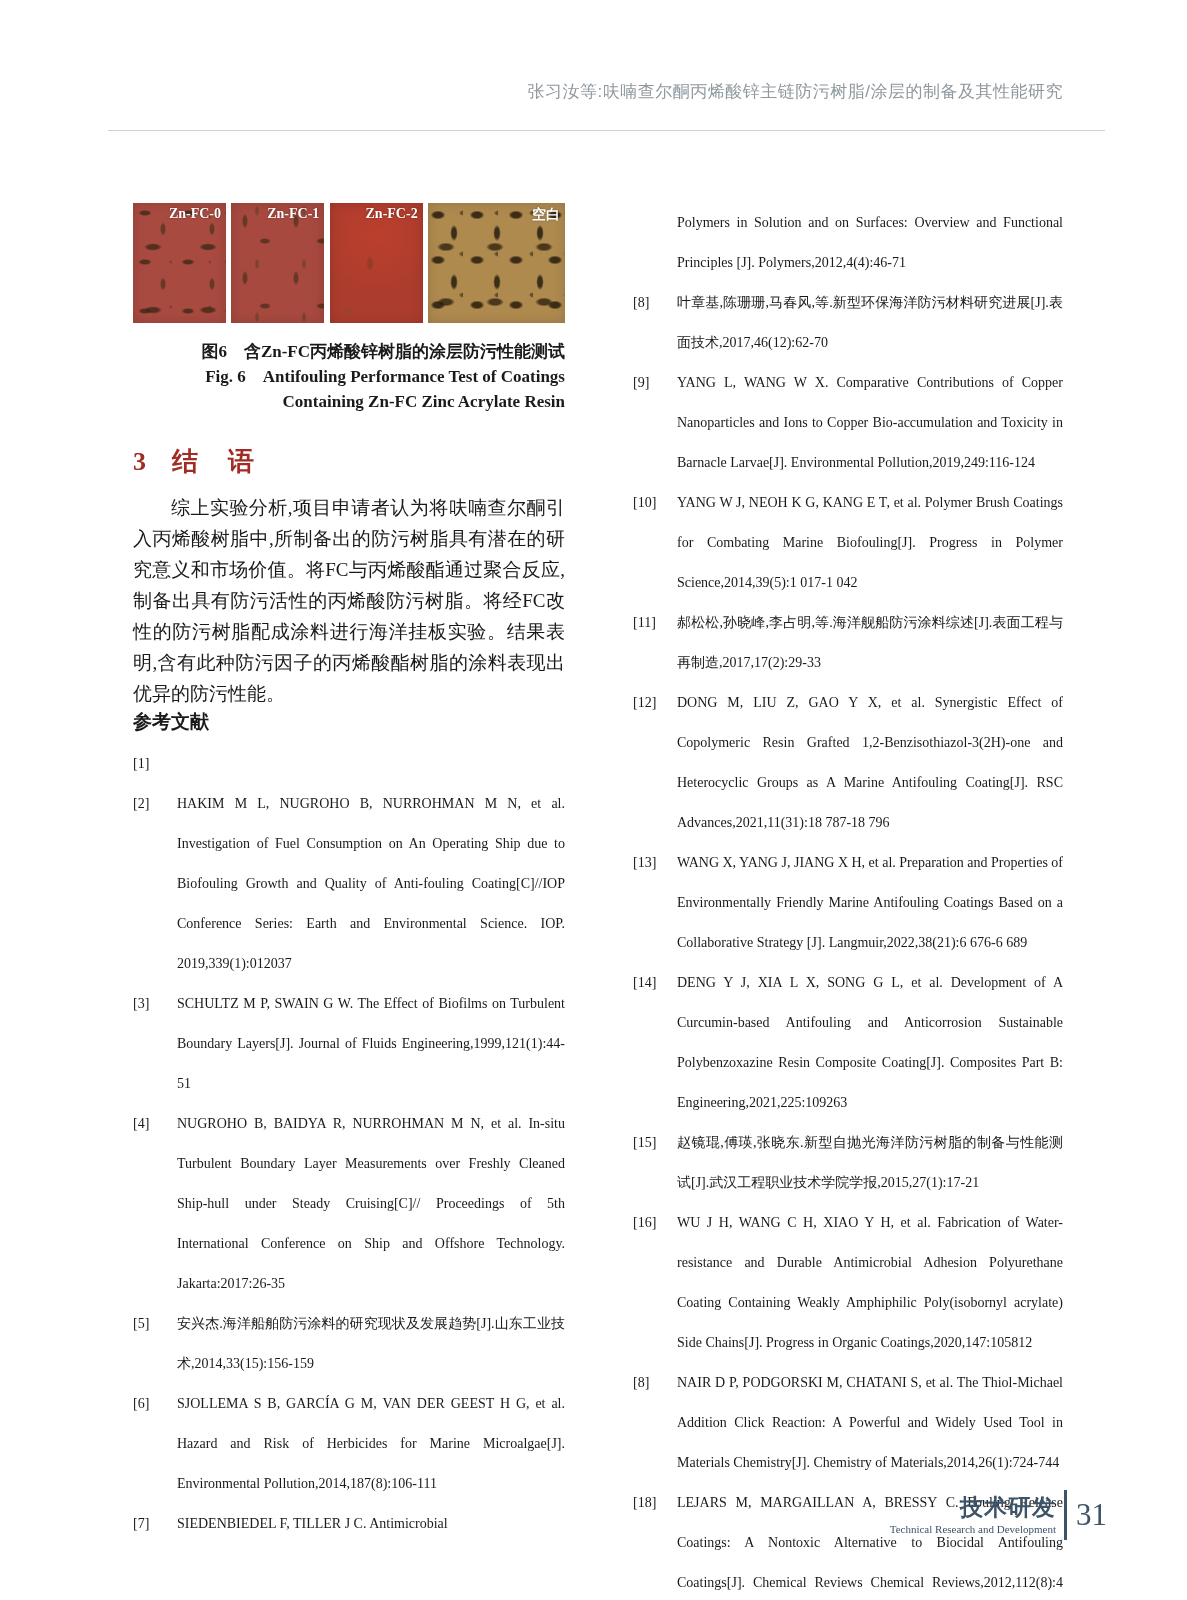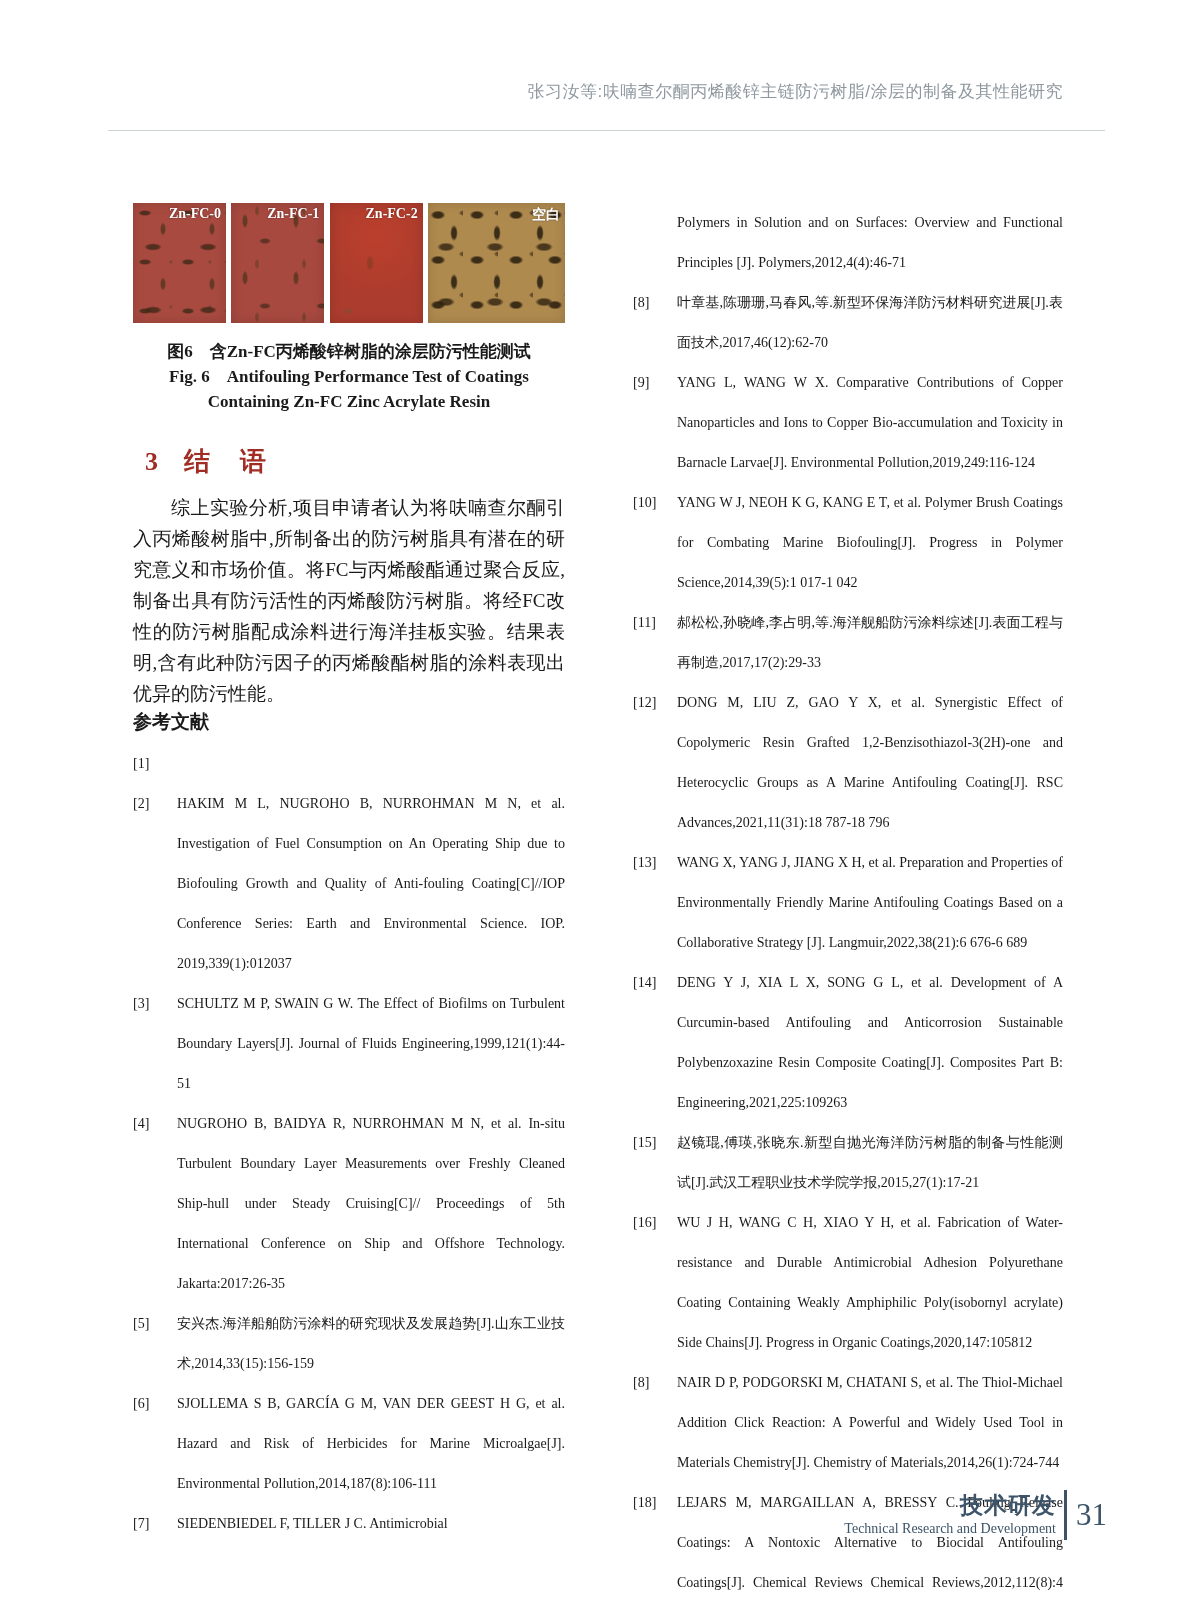--- a/index.html
+++ b/index.html
@@ -54,21 +54,21 @@
   }
   .tex-control{
     background-image:
       radial-gradient(ellipse 10px 6px at 10px 12px, rgba(40,28,13,.85) 45%, rgba(40,28,13,0) 75%),
       radial-gradient(ellipse 5px 11px at 26px 30px, rgba(30,22,10,.80) 45%, rgba(30,22,10,0) 75%),
       radial-gradient(ellipse 12px 6px at 18px 44px, rgba(48,34,16,.80) 45%, rgba(48,34,16,0) 75%),
       radial-gradient(ellipse 7px 4px at 36px 10px, rgba(70,50,24,.70) 45%, rgba(70,50,24,0) 75%);
     background-size:39px 45px,43px 49px,49px 55px,35px 41px;
   }
   
-  .figure-caption{margin-top:16px;text-align:center;font-weight:bold;font-size:17px;line-height:25px;}
+  .figure-caption{margin-top:16px;text-align:right;font-weight:bold;font-size:17px;line-height:25px;}
   
   .section-heading{margin-top:30px;font-size:26px;font-weight:bold;}
   .section-heading .sec-title{margin-left:26px;letter-spacing:2px;}
   .section-body{
     margin-top:13px;font-size:19px;line-height:31px;text-align:justify;text-indent:2em;
   }
   
   .refs-heading{text-align:left;font-weight:bold;font-size:19px;}
   .ref-list{margin-top:9px;font-size:14px;line-height:40px;}
   .ref-item{display:flex;}
@@ -78,21 +78,21 @@
   .journal-logo{margin-top:2px;text-align:left;padding-right:2px;
     font-family:"Liberation Sans","DejaVu Sans",sans-serif;}
   .logo-zh{font-size:17px;font-weight:bold;letter-spacing:2px;}
   .logo-en{font-size:10px;font-weight:bold;letter-spacing:1.6px;margin-top:1px;}
   
   .page-footer{
     position:absolute;top:1490px;right:80px;display:flex;align-items:center;
   }
   .footer-labels{text-align:right;}
   .footer-zh{font-size:23px;font-weight:bold;letter-spacing:1px;line-height:24px;}
-  .footer-en{font-size:14px;margin-top:3px;}
+  .footer-en{font-size:11px;margin-top:3px;}
   .footer-divider{width:3px;height:50px;background:currentColor;margin:0 9px 0 8px;}
   .footer-page{font-size:31px;}
 </style>
 </head>
 <body>
 
 <div class="running-header" style="color: rgb(142, 152, 158);">张习汝等:呋喃查尔酮丙烯酸锌主链防污树脂/涂层的制备及其性能研究</div>
 <div class="header-rule" style="background: rgb(205, 210, 212);"></div>
 
 <div class="col-left">
@@ -110,21 +110,21 @@
         <span class="panel-label">空白</span>
       </div>
     </div>
 
   <div class="figure-caption">
     <div>图6　含Zn-FC丙烯酸锌树脂的涂层防污性能测试</div>
     <div>Fig. 6　Antifouling Performance Test of Coatings</div>
     <div>Containing Zn-FC Zinc Acrylate Resin</div>
   </div>
 
-  <div class="section-heading" style="color: rgb(160, 44, 36); margin-left: 12px;">
+  <div class="section-heading" style="color: rgb(160, 44, 36);">
     <span class="sec-num">3</span><span class="sec-title">结　语</span>
   </div>
   <div class="section-body">综上实验分析,项目申请者认为将呋喃查尔酮引入丙烯酸树脂中,所制备出的防污树脂具有潜在的研究意义和市场价值。将FC与丙烯酸酯通过聚合反应,制备出具有防污活性的丙烯酸防污树脂。将经FC改性的防污树脂配成涂料进行海洋挂板实验。结果表明,含有此种防污因子的丙烯酸酯树脂的涂料表现出优异的防污性能。</div>
 
   <div class="refs-heading">参考文献</div>
   <div class="ref-list">
       <div class="ref-item">
         <span class="ref-num">[1]</span>
       </div>
       <div class="ref-item">

